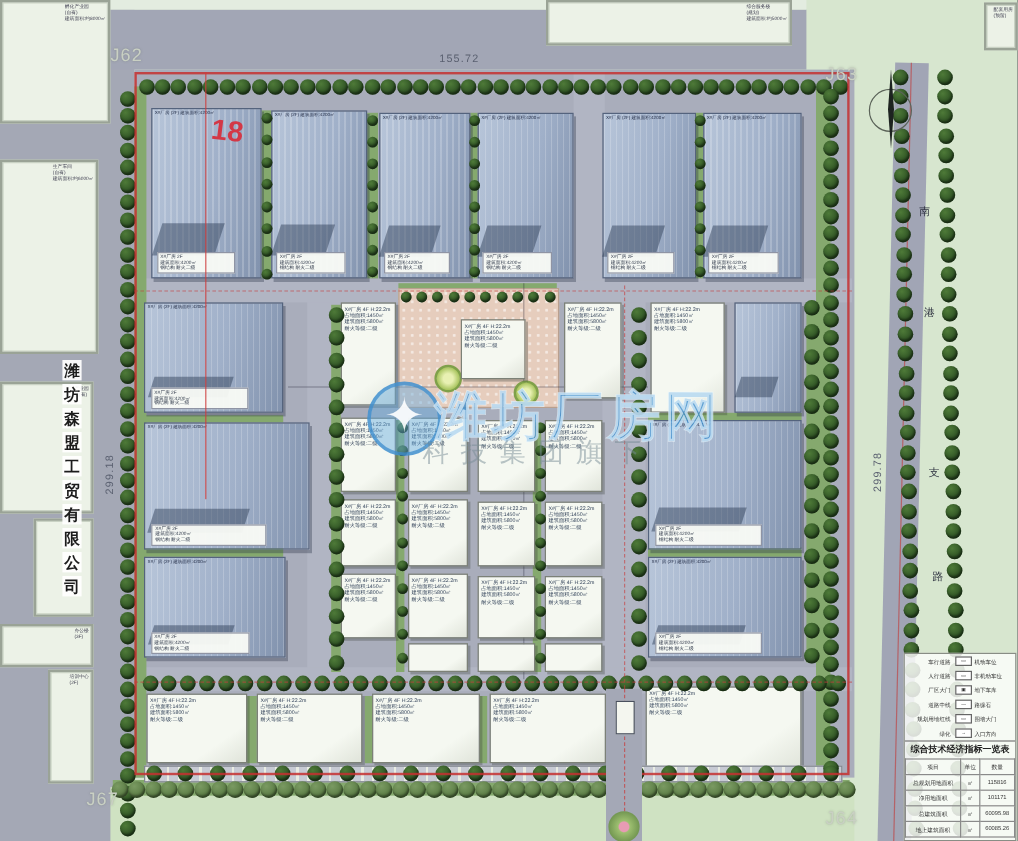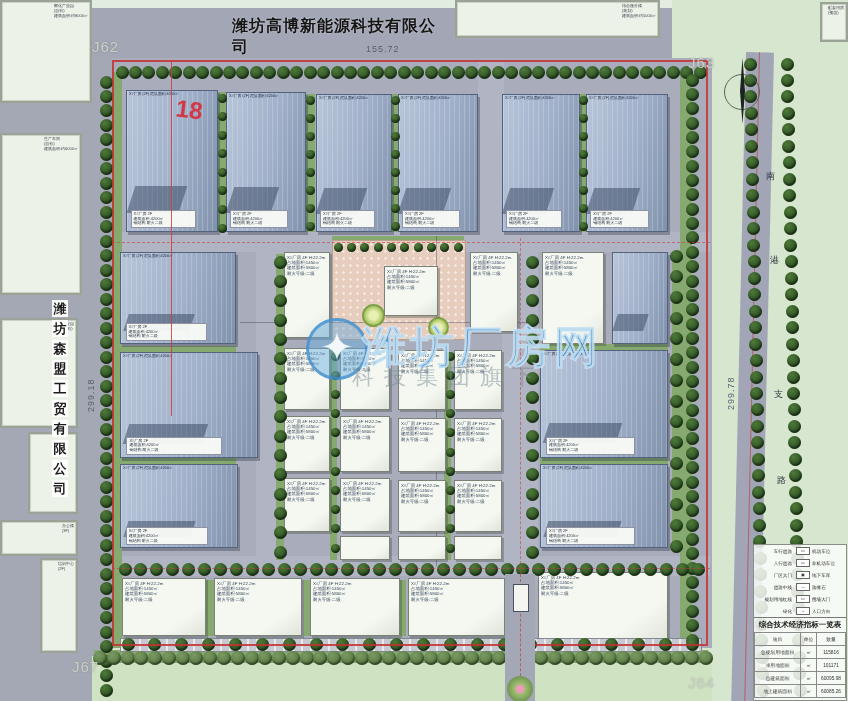--- a/index.html
+++ b/index.html
@@ -875,21 +875,20 @@
   <div class="abs parking"></div>
   <div class="abs exit-road">
     <div class="mid"></div>
   </div>
   <div class="abs gate"></div>
   <div class="abs flower"></div>
 
   <div class="abs needle"></div>
   <div class="abs compass"></div>
 
-  <div class="abs title">潍坊高博新能源科技有限公司</div>
   <div class="abs dim" style="left:366px;top:44px;">155.72</div>
   <div class="abs dim rot" style="left:86px;top:412px;">299.18</div>
   <div class="abs dim rot" style="left:726px;top:410px;">299.78</div>
   <div class="abs corner" style="left:92px;top:38px;">J62</div>
   <div class="abs corner" style="left:688px;top:54px;">J63</div>
   <div class="abs corner" style="left:688px;top:674px;">J64</div>
   <div class="abs corner" style="left:72px;top:658px;">J67</div>
   <div class="abs mark18">18</div>
 
   <div id="layer-westchars">

